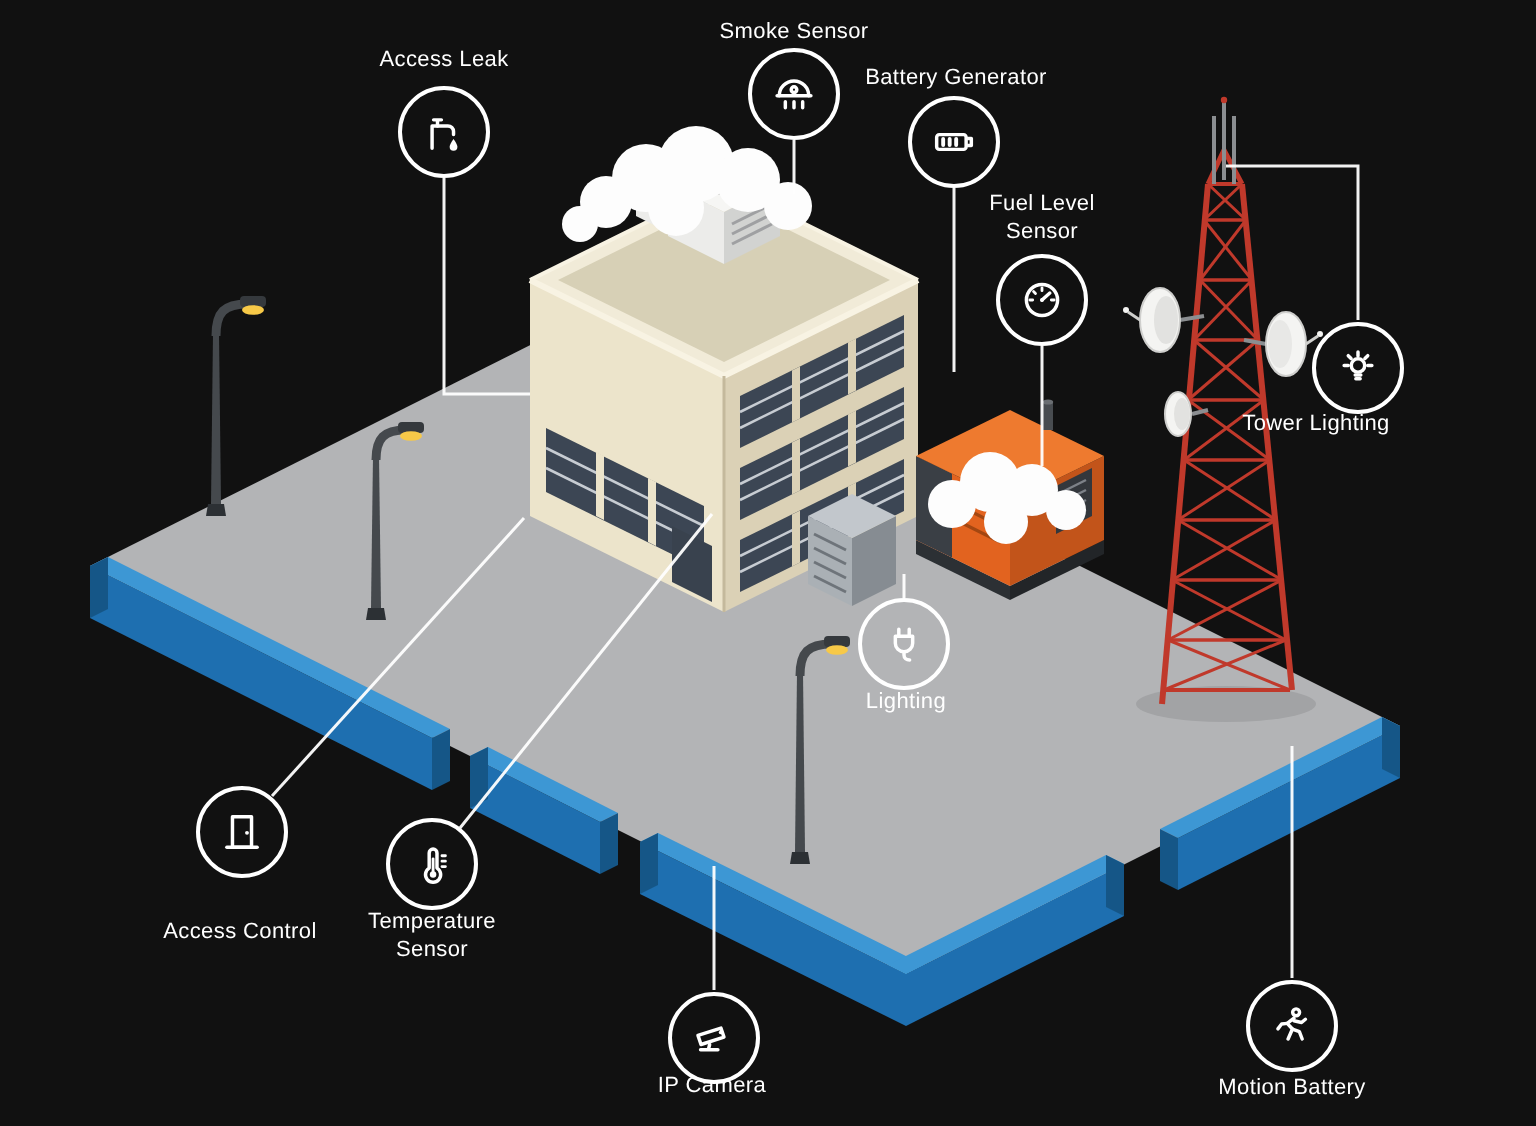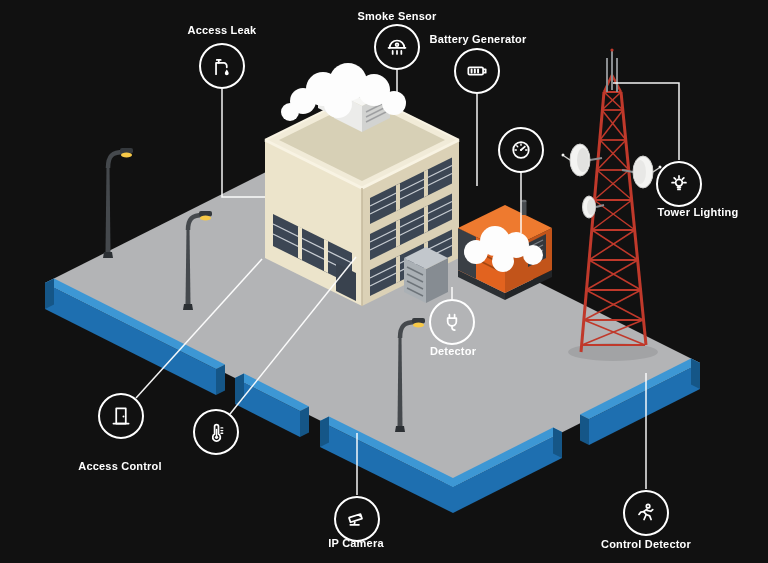--- a/index.html
+++ b/index.html
@@ -9,21 +9,21 @@
   }
   svg.scene { position:absolute; left:0; top:0; }
   .icon-circle {
     position:absolute; width:46px; height:46px; box-sizing:border-box;
     border:2.6px solid #fff; border-radius:50%;
     display:flex; align-items:center; justify-content:center;
   }
   .glyph { width:26px; height:26px; display:block; }
   .node-label {
     position:absolute; transform:translateX(-50%);
-    color:#fff; font-size:11px; font-weight:bold; text-align:center;
+    color:#fff; font-size:11px; font-weight:normal; text-align:center;
     white-space:nowrap; letter-spacing:.2px;
   }
   .node-label.wrap { white-space:normal; line-height:1.25; }
 </style>
 </head>
 <body>
 
 <div class="stage">
 
 <svg class="scene" width="768" height="563" viewBox="0 0 768 563">
@@ -269,43 +269,44 @@
 <div class="icon-circle" style="left:454px;top:48px">
   <svg class="glyph" viewBox="0 0 24 24">
         <g fill="none" stroke="#fff" stroke-width="1.6" stroke-linecap="round" stroke-linejoin="round">
     <rect x="4" y="8.6" width="13.6" height="6.8" rx="1.2"></rect>
     <path d="M18.4 10.4 h1.6 v3.2 h-1.6"></path>
     <path d="M7 10.6 v2.8 M10 10.6 v2.8 M13 10.6 v2.8" stroke-width="1.8"></path>
   </g>
       </svg>
 </div>
 
+<div class="node-label wrap" style="left:521px;top:96px;width:70px">Fuel Level Sensor</div>
 <div class="icon-circle" style="left:498px;top:127px">
   <svg class="glyph" viewBox="0 0 24 24">
         <g fill="none" stroke="#fff" stroke-width="1.6" stroke-linecap="round" stroke-linejoin="round">
     <circle cx="12" cy="12" r="7.2"></circle>
     <path d="M12 12 l3.6 -3.2"></path>
     <path d="M12 6.4 v1.3 M6.4 12 h1.3 M17.6 12 h-1.3 M8.1 8.1 l.9 .9" stroke-width="1.3"></path>
     <circle cx="12" cy="12" r="0.9" fill="#fff" stroke="none"></circle>
   </g>
       </svg>
 </div>
 
-<div class="node-label" style="left:698px;top:206px">Tower Lighting</div>
+<div class="node-label" style="left:658px;top:206px">Tower Lighting</div>
 <div class="icon-circle" style="left:656px;top:161px">
   <svg class="glyph" viewBox="0 0 24 24">
         <g fill="none" stroke="#fff" stroke-width="1.6" stroke-linecap="round" stroke-linejoin="round">
     <circle cx="12" cy="10.8" r="3.1"></circle>
     <path d="M12 4.6 v1.9 M16.5 6.3 l-1.3 1.3 M7.5 6.3 l1.3 1.3 M18.4 10.8 h-1.9 M5.6 10.8 h1.9"></path>
     <path d="M10.7 15.2 h2.6 M11 17 h2"></path>
   </g>
       </svg>
 </div>
 
-<div class="node-label" style="left:453px;top:345px">Detector</div>
+<div class="node-label" style="left:453px;top:345px">Lighting</div>
 <div class="icon-circle" style="left:429px;top:299px">
   <svg class="glyph" viewBox="0 0 24 24">
         <g fill="none" stroke="#fff" stroke-width="1.6" stroke-linecap="round" stroke-linejoin="round">
     <path d="M9.6 5.2 v3.2 M14.4 5.2 v3.2"></path>
     <path d="M8 8.4 h8 v3.2 a4 4 0 0 1 -8 0 z"></path>
     <path d="M12 15.6 v1.5 c0 1.5 1.1 2.3 2.6 2.3"></path>
   </g>
       </svg>
 </div>
 
@@ -313,20 +314,21 @@
 <div class="icon-circle" style="left:98px;top:393px">
   <svg class="glyph" viewBox="0 0 24 24">
         <g fill="none" stroke="#fff" stroke-width="1.6" stroke-linecap="round" stroke-linejoin="round">
     <rect x="7.6" y="5" width="8.8" height="14"></rect>
     <circle cx="14.3" cy="12.4" r="0.9" fill="#fff" stroke="none"></circle>
     <path d="M5 19 h14"></path>
   </g>
       </svg>
 </div>
 
+<div class="node-label wrap" style="left:216px;top:455px;width:86px">Temperature Sensor</div>
 <div class="icon-circle" style="left:193px;top:409px">
   <svg class="glyph" viewBox="0 0 24 24">
         <g fill="none" stroke="#fff" stroke-width="1.6" stroke-linecap="round" stroke-linejoin="round">
     <path d="M10.7 13.9 V6.9 a1.8 1.8 0 0 1 3.6 0 v7 a3.5 3.5 0 1 1 -3.6 0 z"></path>
     <circle cx="12.5" cy="16.9" r="1.5" fill="#fff" stroke="none"></circle>
     <path d="M12.5 15.4 V9.6" stroke-width="1.3"></path>
     <path d="M16.6 8.2 h1.6 M16.6 10.7 h1.6 M16.6 13.2 h1.6" stroke-width="1.3"></path>
   </g>
       </svg>
 </div>
@@ -335,21 +337,21 @@
 <div class="icon-circle" style="left:334px;top:496px">
   <svg class="glyph" viewBox="0 0 24 24">
         <g fill="none" stroke="#fff" stroke-width="1.6" stroke-linecap="round" stroke-linejoin="round">
     <path d="M4.6 10.8 l10.6 -3.4 1.4 4.2 -10.6 3.4 z"></path>
     <circle cx="15" cy="9.5" r="0.8" fill="#fff" stroke="none"></circle>
     <path d="M10 15 l-.6 2.4 M5.8 17.4 h8"></path>
   </g>
       </svg>
 </div>
 
-<div class="node-label" style="left:646px;top:538px">Control Detector</div>
+<div class="node-label" style="left:646px;top:538px">Motion Battery</div>
 <div class="icon-circle" style="left:623px;top:490px">
   <svg class="glyph" viewBox="0 0 24 24">
         <g fill="none" stroke="#fff" stroke-width="1.6" stroke-linecap="round" stroke-linejoin="round">
     <circle cx="13.9" cy="5.7" r="1.6"></circle>
     <path d="M12.9 8.4 l-3.1 2.4 2.4 2.6 -2 4.6"></path>
     <path d="M12.2 13.4 l3.2 1.2 1.3 3.4"></path>
     <path d="M12.9 9.6 l3.5 .8 1.8 -1.5"></path>
     <path d="M9.8 10.8 l-2.6 .3 -1.7 2.2"></path>
   </g>
       </svg>

